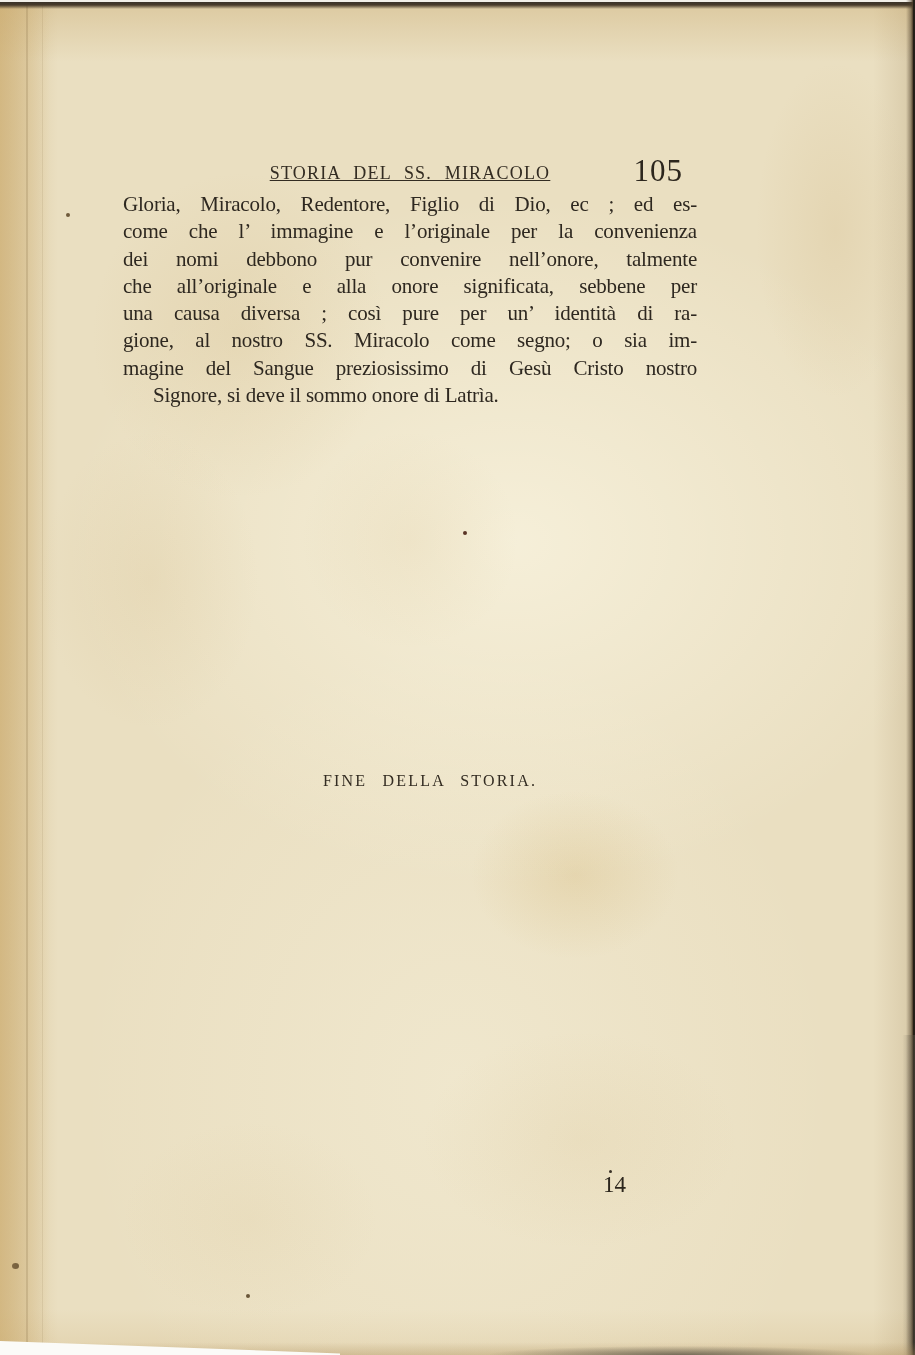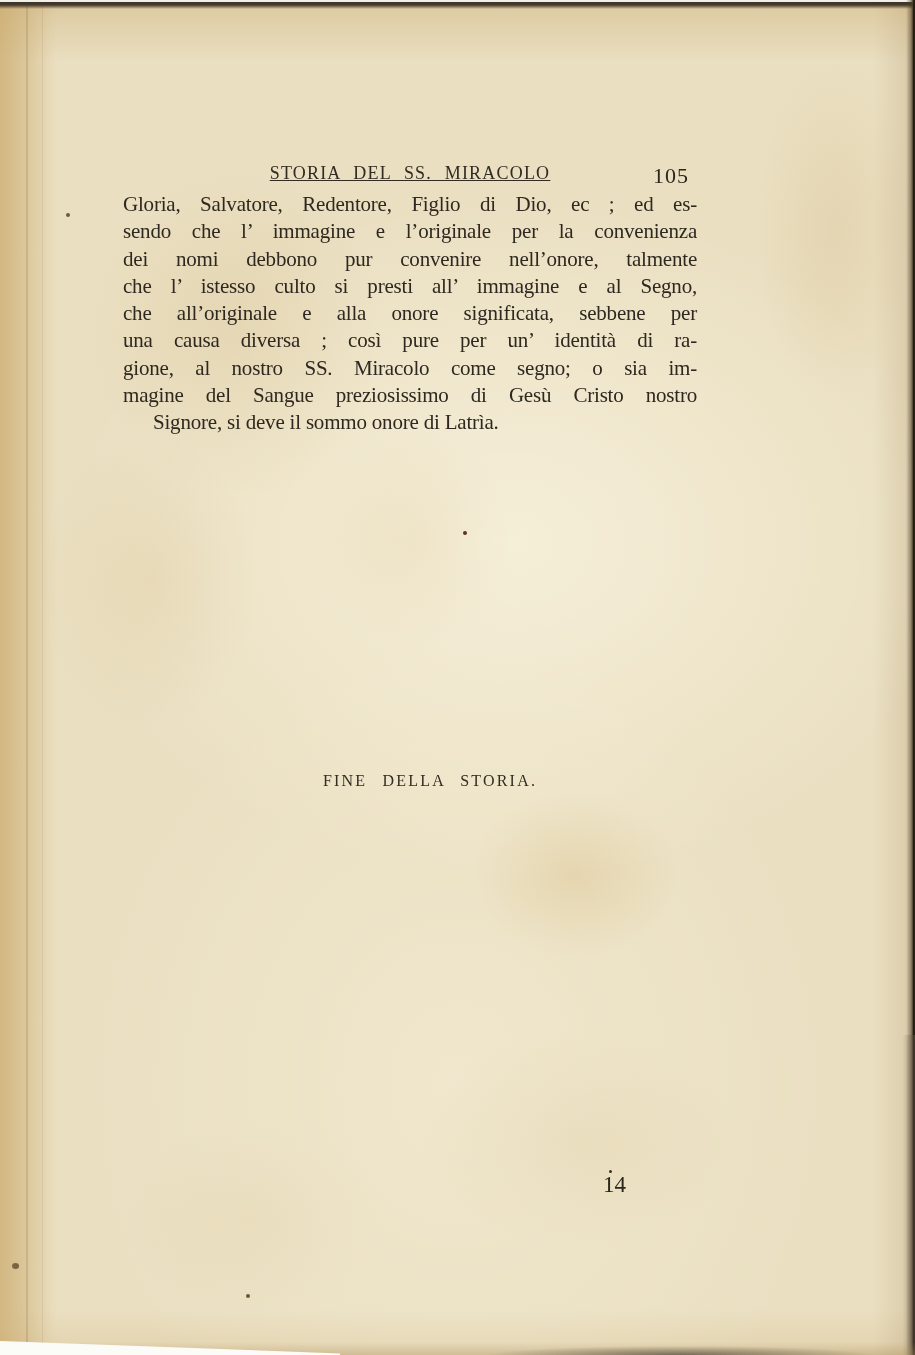--- a/index.html
+++ b/index.html
@@ -25,22 +25,22 @@
   .header{
     position:absolute;left:123px;top:152px;width:574px;height:34px;
   }
   .running-title{
     position:absolute;left:50%;bottom:2px;transform:translateX(-50%);
     font-size:18px;letter-spacing:1.2px;word-spacing:7px;white-space:nowrap;
     color:#332c22;
     text-decoration:underline;
   }
   .page-number{
-    position:absolute;right:8px;bottom:-3px;
-    font-size:22px;letter-spacing:1px;color:#2c261d;
+    position:absolute;right:14px;bottom:-3px;
+    font-size:31px;letter-spacing:1px;color:#2c261d;
   }
 
   .body-text{
     position:absolute;left:123px;top:191px;width:574px;
     font-size:21px;line-height:27.3px;letter-spacing:-0.2px;
     color:#2e2820;
   }
   .body-line{
     text-align:justify;
     text-align-last:justify;
@@ -110,24 +110,23 @@
   <div class="strip-left"></div>
   <div class="crease" style="left:26px;width:2px;background:rgba(125,98,60,0.20);"></div>
   <div class="crease" style="left:42px;width:1px;background:rgba(125,98,60,0.12);"></div>
 
   <div class="header">
     <span class="running-title">STORIA DEL SS. MIRACOLO</span>
     <span class="page-number">105</span>
   </div>
 
   <div class="body-text">
-    <div class="body-line">Gloria, Salvatore, Redentore, Figlio di Dio, ec ; ed es-</div>
-    <div class="body-line">sendo che l’ immagine e l’originale per la convenienza</div>
+    <div class="body-line">Gloria, Miracolo, Redentore, Figlio di Dio, ec ; ed es-</div>
+    <div class="body-line">come che l’ immagine e l’originale per la convenienza</div>
     <div class="body-line">dei nomi debbono pur convenire nell’onore, talmente</div>
-    <div class="body-line">che l’ istesso culto si presti all’ immagine e al Segno,</div>
     <div class="body-line">che all’originale e alla onore significata, sebbene per</div>
     <div class="body-line">una causa diversa ; così pure per un’ identità di ra-</div>
     <div class="body-line">gione, al nostro SS. Miracolo come segno; o sia im-</div>
     <div class="body-line">magine del Sangue preziosissimo di Gesù Cristo nostro</div>
     <div class="body-line last">Signore, si deve il sommo onore di Latrìa.</div>
   </div>
 
   <div class="end-caption">FINE DELLA STORIA.</div>
 
   <div class="signature-mark">14</div>

